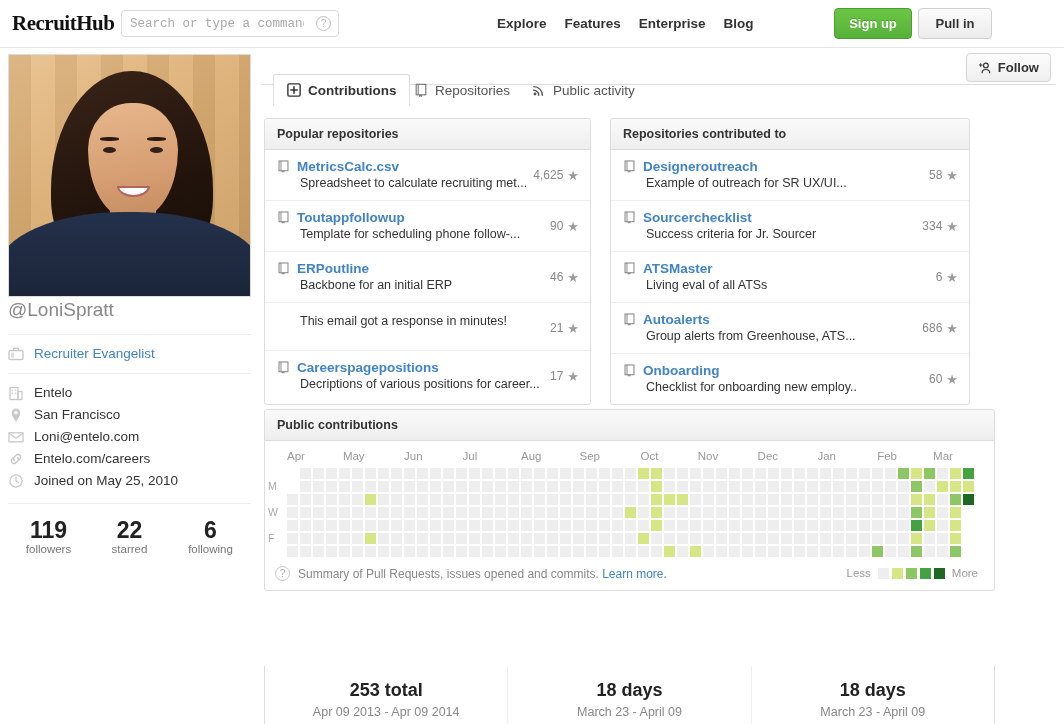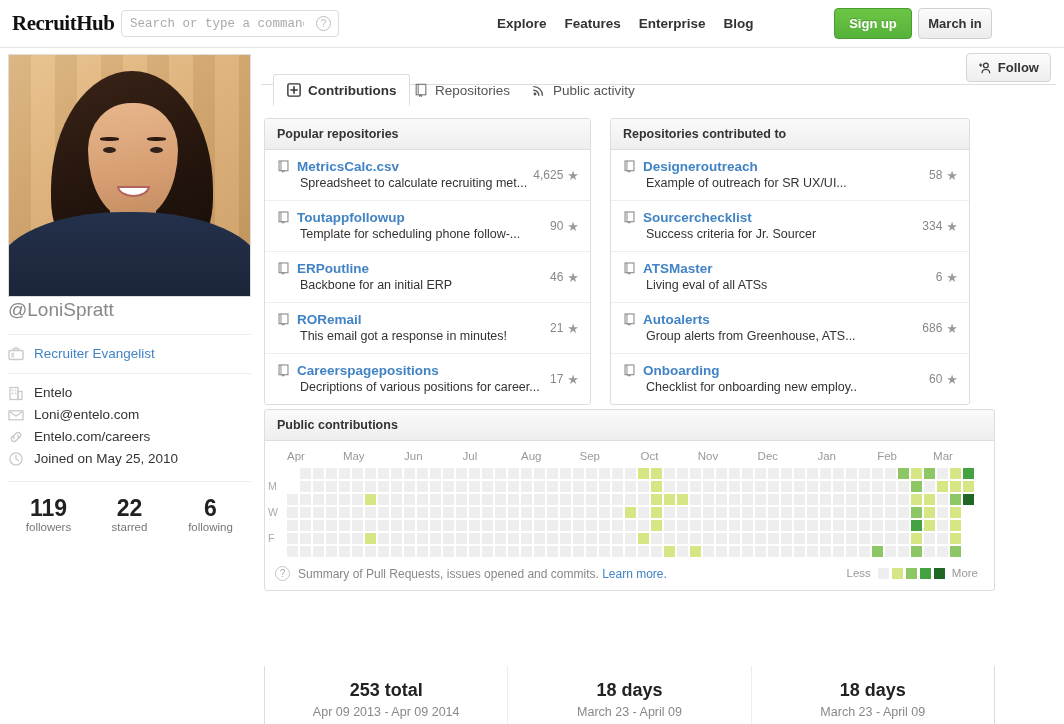--- a/index.html
+++ b/index.html
@@ -330,21 +330,21 @@
   </div>
 
   <div id="topnav">
     <a href="#">Explore</a>
     <a href="#">Features</a>
     <a href="#">Enterprise</a>
     <a href="#">Blog</a>
   </div>
 
   <div id="signup-btn" class="hdr-btn">Sign up</div>
-  <div id="signin-btn" class="hdr-btn">March in</div>
+  <div id="signin-btn" class="hdr-btn">Pull in</div>
 </div>
 
 <div id="page">
 
   <div id="sidebar">
     <div id="avatar">
       <div class="av-bg"></div>
       <div class="av-hair"></div>
       <div class="av-neck"></div>
       <div class="av-face"></div>
@@ -376,20 +376,27 @@
         <rect x="2" y="2.5" width="8" height="12" fill="none" stroke="#c9c9c9" stroke-width="1.3"></rect>
         <rect x="10" y="6.5" width="4" height="8" fill="none" stroke="#c9c9c9" stroke-width="1.3"></rect>
         <rect x="3.6" y="4.5" width="1.6" height="1.6" fill="#cfcfcf"></rect>
         <rect x="6.8" y="4.5" width="1.6" height="1.6" fill="#cfcfcf"></rect>
         <rect x="3.6" y="7.6" width="1.6" height="1.6" fill="#cfcfcf"></rect>
         <rect x="6.8" y="7.6" width="1.6" height="1.6" fill="#cfcfcf"></rect>
       </svg>
       <span>Entelo</span>
     </div>
 
+    <div class="meta-row">
+      <svg class="mi" viewBox="0 0 16 16">
+        <path d="M8 1.6c-2.4 0-4.3 1.9-4.3 4.2C3.7 9.2 8 14.6 8 14.6s4.3-5.4 4.3-8.8C12.3 3.5 10.4 1.6 8 1.6z" fill="#c9c9c9"></path>
+        <circle cx="8" cy="5.8" r="1.7" fill="#fff"></circle>
+      </svg>
+      <span>San Francisco</span>
+    </div>
 
     <div class="meta-row">
       <svg class="mi" viewBox="0 0 16 16">
         <rect x="1" y="3.8" width="14" height="9" fill="none" stroke="#c9c9c9" stroke-width="1.3"></rect>
         <path d="M1.4 4.3 8 9.3l6.6-5" fill="none" stroke="#c9c9c9" stroke-width="1.3"></path>
       </svg>
       <span>Loni@entelo.com</span>
     </div>
 
     <div class="meta-row">
@@ -501,27 +508,20 @@
                 </svg>
                 <span>ERPoutline</span>
               </div>
               <div class="repo-desc">Backbone for an initial ERP</div>
               <div class="repo-stars">
                 <span>46</span>
                 <span class="star">★</span>
               </div>
             </div>
             <div class="repo-row">
-              <div class="repo-title">
-                <svg class="book-icon" viewBox="0 0 16 16">
-                  <rect x="2.5" y="1.2" width="11" height="12" fill="none" stroke="#888" stroke-width="1.3"></rect>
-                  <path d="M4.9 1.2v12M6.3 13.2v1.7l1.2-.9 1.2.9v-1.7" fill="none" stroke="#888" stroke-width="1.2"></path>
-                </svg>
-                <span>RORemail</span>
-              </div>
               <div class="repo-desc">This email got a response in minutes!</div>
               <div class="repo-stars">
                 <span>21</span>
                 <span class="star">★</span>
               </div>
             </div>
             <div class="repo-row">
               <div class="repo-title">
                 <svg class="book-icon" viewBox="0 0 16 16">
                   <rect x="2.5" y="1.2" width="11" height="12" fill="none" stroke="#888" stroke-width="1.3"></rect>

